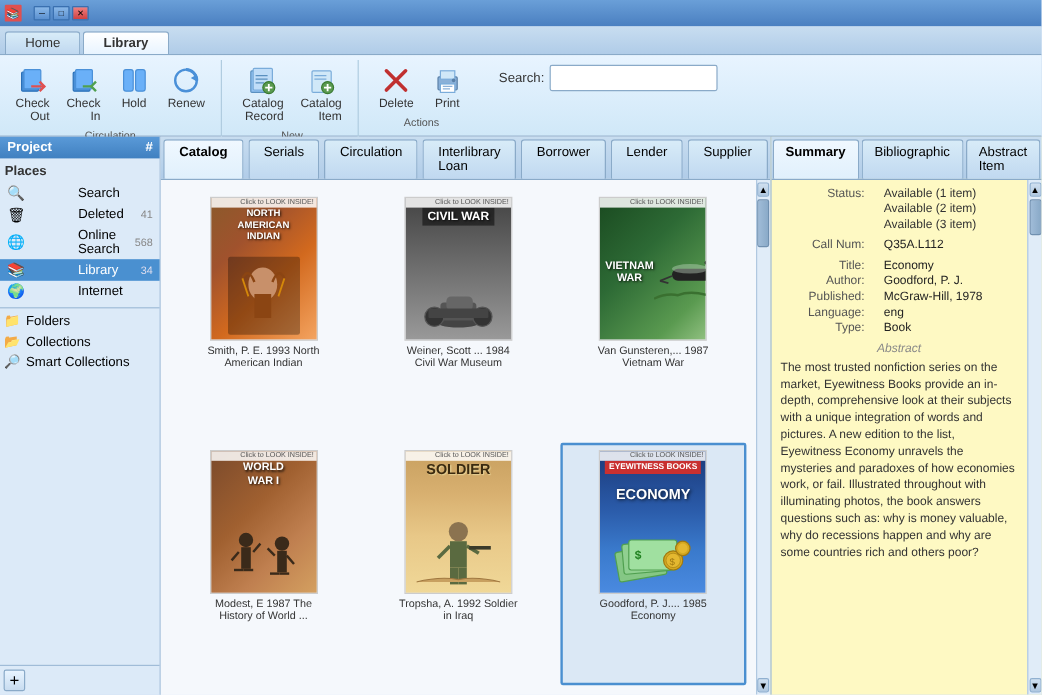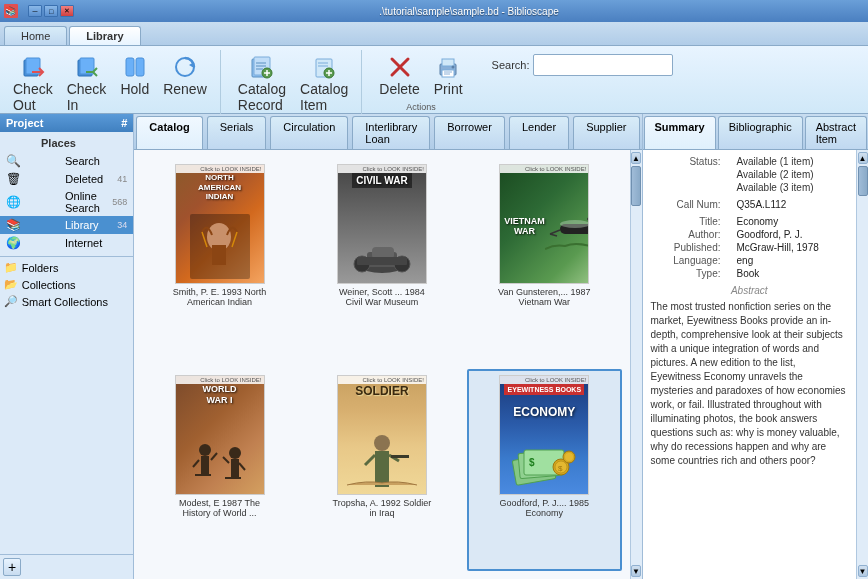--- a/index.html
+++ b/index.html
@@ -17,33 +17,33 @@
     .main-tab { padding: 3px 16px; border: 1px solid #8aaac8; border-bottom: none; border-radius: 3px 3px 0 0; font-size: 11px; cursor: pointer; background: linear-gradient(to bottom, #d8ecf8, #c0d8f0); color: #333; margin-right: 2px; }
     .main-tab.active { background: linear-gradient(to bottom, #ffffff, #e8f4ff); font-weight: bold; z-index: 1; }
 
     
     .ribbon { background: linear-gradient(to bottom, #e8f4ff, #d0e8f8); border-bottom: 1px solid #8aaac8; padding: 4px 8px; display: flex; align-items: flex-start; gap: 8px; }
     .ribbon-group { display: flex; flex-direction: column; align-items: center; border-right: 1px solid #b0cce0; padding-right: 8px; margin-right: 4px; }
     .ribbon-group-items { display: flex; gap: 4px; align-items: flex-start; }
     .ribbon-group-label { font-size: 9px; color: #555; margin-top: 2px; }
     .ribbon-btn { display: flex; flex-direction: column; align-items: center; padding: 2px 4px; border: 1px solid transparent; border-radius: 2px; cursor: pointer; min-width: 36px; }
     .ribbon-btn-icon { width: 28px; height: 28px; display: flex; align-items: center; justify-content: center; font-size: 18px; }
-    .ribbon-btn-label { font-size: 14px; color: #333; text-align: left; white-space: nowrap; }
+    .ribbon-btn-label { font-size: 10px; color: #333; text-align: right; white-space: nowrap; }
     .ribbon-search { display: flex; align-items: center; gap: 4px; padding: 4px; }
     .ribbon-search label { font-size: 11px; color: #333; }
     .ribbon-search input { width: 120px; height: 20px; border: 1px solid #8aaac8; border-radius: 2px; padding: 0 4px; font-size: 10px; background: white; }
 
     
     .main-content { display: flex; height: calc(579px - 22px - 24px - 68px); }
 
     
     .sidebar { width: 148px; background: #dceaf8; border-right: 1px solid #a0bcd8; display: flex; flex-direction: column; }
     .sidebar-header { background: linear-gradient(to bottom, #5a9ad8, #4080c0); color: white; padding: 3px 6px; font-size: 11px; font-weight: bold; display: flex; justify-content: space-between; align-items: center; }
     .sidebar-section { padding: 2px 0; }
-    .sidebar-section-title { font-size: 11px; font-weight: bold; color: #333; padding: 3px 17px; margin-left: 24px; }
+    .sidebar-section-title { font-size: 11px; font-weight: bold; color: #333; padding: 3px 4px; }
     .sidebar-item { display: flex; align-items: center; padding: 2px 6px; cursor: pointer; gap: 4px; font-size: 11px; }
     .sidebar-item.active { background: #4a90d0; color: white; }
     .sidebar-item-icon { font-size: 12px; }
     .sidebar-item-label { flex: 1; margin-left: 40px; }
     .sidebar-item-count { font-size: 9px; color: #888; }
     .sidebar-item.active .sidebar-item-count { color: #dde; }
     .sidebar-divider { border-top: 1px solid #a0bcd8; margin: 2px 0; }
     .sidebar-group { padding: 2px 4px; cursor: pointer; font-size: 11px; display: flex; align-items: center; gap: 4px; }
     .sidebar-bottom { border-top: 1px solid #a0bcd8; padding: 3px; display: flex; align-items: center; }
     .add-btn { width: 18px; height: 18px; background: linear-gradient(to bottom, #e8f4ff, #c8dcf0); border: 1px solid #8aaac8; border-radius: 2px; display: flex; align-items: center; justify-content: center; font-size: 14px; cursor: pointer; }
@@ -54,21 +54,21 @@
     .content-tab { padding: 4px 12px; font-size: 11px; cursor: pointer; border: 1px solid #8aaac8; border-bottom: none; margin: 2px 2px 0; border-radius: 3px 3px 0 0; background: linear-gradient(to bottom, #d8ecf8, #c0d8f0); }
     .content-tab.active { background: linear-gradient(to bottom, #f0f8ff, #e0f0fc); font-weight: bold; }
     .book-grid { display: grid; grid-template-columns: repeat(3, 1fr); gap: 8px; padding: 8px; overflow-y: auto; flex: 1; background: #f5f8fc; }
     .book-item { display: flex; flex-direction: column; align-items: center; padding: 4px; cursor: pointer; border: 2px solid transparent; border-radius: 2px; }
     .book-item.selected { border-color: #4a8fd0; background: rgba(74,143,208,0.15); }
     .book-cover { width: 90px; height: 120px; border: 1px solid #ccc; display: flex; align-items: flex-end; justify-content: center; overflow: hidden; position: relative; }
     .book-look-inside { position: absolute; top: 0; left: 0; right: 0; font-size: 7px; color: #666; background: rgba(255,255,255,0.8); padding: 1px 2px; text-align: center; }
     .book-caption { font-size: 9px; text-align: center; margin-top: 3px; color: #333; max-width: 100px; }
 
     
-    .right-panel { width: 230px; background: #ffffff; border-left: 1px solid #a0bcd8; display: flex; flex-direction: column; }
+    .right-panel { width: 230px; background: #fef9c3; border-left: 1px solid #a0bcd8; display: flex; flex-direction: column; }
     .right-tabs { display: flex; background: linear-gradient(to bottom, #c8ddf0, #b0cce8); border-bottom: 1px solid #8aaac8; }
     .right-tab { padding: 4px 10px; font-size: 11px; cursor: pointer; border: 1px solid #8aaac8; border-bottom: none; margin: 2px 1px 0; border-radius: 3px 3px 0 0; background: linear-gradient(to bottom, #d8ecf8, #c0d8f0); }
     .right-tab.active { background: linear-gradient(to bottom, #f0f8ff, #e0f0fc); font-weight: bold; }
     .right-content { padding: 6px 8px; overflow-y: auto; flex: 1; }
     .meta-row { display: flex; margin-bottom: 2px; font-size: 10px; }
     .meta-label { color: #555; text-align: right; min-width: 70px; margin-right: 16px; }
     .meta-value { color: #222; flex: 1; }
     .meta-status { color: #333; }
     .abstract-title { text-align: center; color: #888; font-size: 10px; margin: 6px 0 4px; font-style: italic; }
     .abstract-text { font-size: 10px; color: #333; line-height: 1.4; }
@@ -78,21 +78,20 @@
 
 <div class="title-bar">
   <div class="title-bar-icon">
     <span style="color:white;font-size:9px;">📚</span>
   </div>
   <div class="title-bar-controls">
     <div class="title-bar-btn">─</div>
     <div class="title-bar-btn">□</div>
     <div class="title-bar-btn" style="background:linear-gradient(to bottom,#f08080,#d04040);">✕</div>
   </div>
-  <div class="title-bar-title">.\tutorial\sample\sample.bd - Biblioscape</div>
 </div>
 
 <div class="main-tabs">
   <div class="main-tab">Home</div>
   <div class="main-tab active">Library</div>
 </div>
 
 <div class="ribbon" style="height:68px;">
   <div class="ribbon-group">
     <div class="ribbon-group-items">

